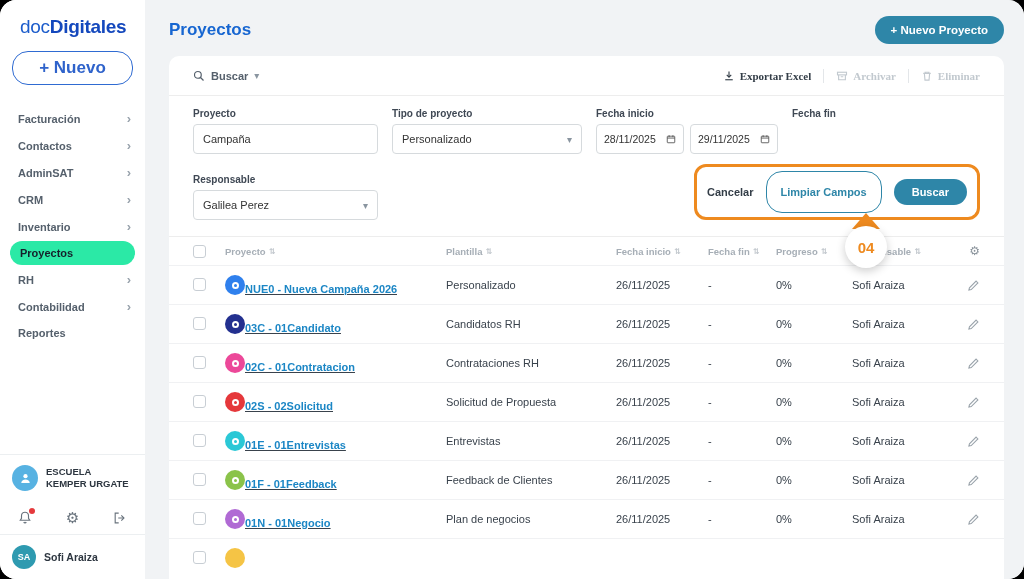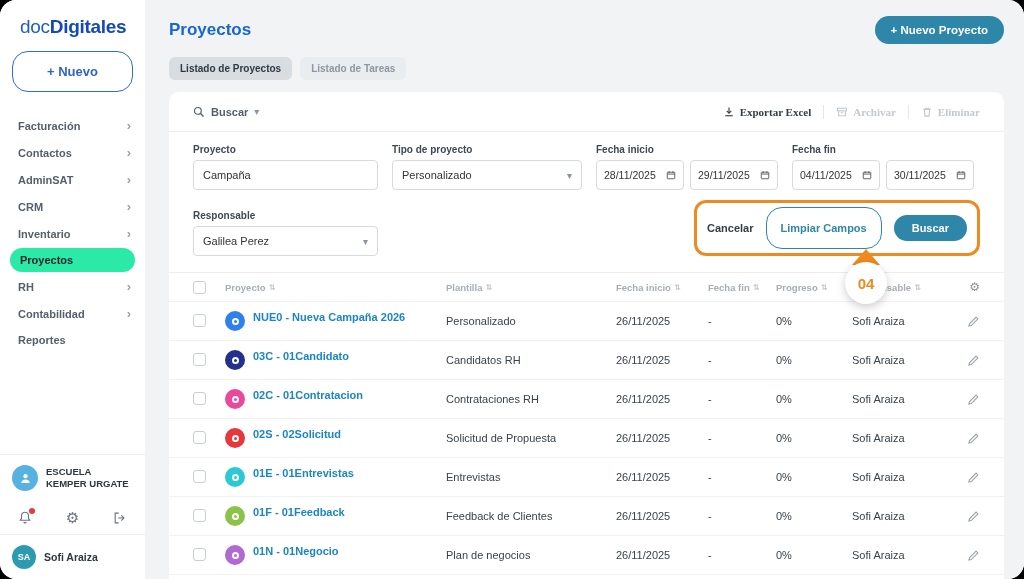--- a/index.html
+++ b/index.html
@@ -5,21 +5,21 @@
   * { box-sizing: border-box; margin: 0; padding: 0; }
   html,body { width:1024px; height:579px; }
   body { background:#000; font-family:"Liberation Sans","DejaVu Sans",sans-serif; overflow:hidden; }
   .app { width:1024px; height:579px; border-radius:16px; overflow:hidden; display:flex; background:#fff; }
 
   
   .sidebar { width:145px; background:#fff; display:flex; flex-direction:column; flex:none; }
   .logo { padding:16px 16px 0 20px; font-size:19px; letter-spacing:-0.3px; white-space:nowrap; }
   .logo-doc { color:#1c5ccb; font-weight:500; }
   .logo-dig { color:#1448bd; font-weight:800; }
-  .btn-nuevo { display:block; margin:13px 12px 0; width:calc(100% - 24px); padding:12px 0; border:1.6px solid #2f6bd2; color:#2f63cb; font-weight:700; font-size:13px; border-radius:16px; background:#fff; cursor:pointer; font-family:inherit; }
+  .btn-nuevo { display:block; margin:13px 12px 0; width:calc(100% - 24px); padding:6px 0; border:1.6px solid #2f6bd2; color:#2f63cb; font-weight:700; font-size:17px; border-radius:16px; background:#fff; cursor:pointer; font-family:inherit; }
   .nav { margin-top:20px; }
   .nav-item { display:flex; justify-content:space-between; align-items:center; padding:7px 14px 7px 18px; font-size:11px; font-weight:600; color:#55606c; cursor:pointer; }
   .nav-item.active { background:#2be9a6; margin:1px 10px; padding:6px 10px; border-radius:14px; color:#15202b; font-weight:700; }
   .nav-chev { font-size:13px; color:#98a2ac; line-height:1; }
   .sb-bottom { margin-top:auto; }
   .org-row { display:flex; gap:8px; padding:10px 12px; align-items:center; border-top:1px solid #eceff1; }
   .org-avatar { width:26px; height:26px; border-radius:50%; background:#57b2e2; flex:none; display:flex; align-items:center; justify-content:center; }
   .org-name { font-size:9.5px; font-weight:800; color:#2d3640; line-height:1.3; }
   .icons-row { display:flex; justify-content:space-between; align-items:center; padding:9px 18px; }
   .sb-icon { position:relative; color:#69737d; background:none; border:none; cursor:pointer; display:flex; align-items:center; }
@@ -68,21 +68,21 @@
   .ann-triangle { position:absolute; top:157px; right:124px; width:0; height:0; border-left:14px solid transparent; border-right:14px solid transparent; border-bottom:16px solid #ee8a1f; z-index:6; }
   .ann-badge { position:absolute; top:170px; right:117px; width:42px; height:42px; border-radius:50%; background:#fff; color:#ee8a1f; font-weight:800; font-size:15px; display:flex; align-items:center; justify-content:center; box-shadow:0 3px 10px rgba(0,0,0,.2); z-index:7; }
 
   .tgrid { display:grid; grid-template-columns:32px minmax(0,1fr) 170px 92px 68px 76px 98px 30px; align-items:center; padding:0 24px; }
   .thead { height:28px; font-size:9.5px; color:#a6aeb6; font-weight:700; }
   .th { display:flex; align-items:center; gap:3px; }
   .sort { font-size:8px; color:#c0c6cc; }
   .th-gear { justify-content:flex-end; }
   .gear-sm { font-size:12px; color:#8a939b; cursor:pointer; }
   .trow { height:39px; border-top:1px solid #f0f1f3; font-size:11px; color:#39424c; background:#fff; }
-  .proj-cell { display:flex; align-items:flex-start; gap:8px; min-width:0; }
+  .proj-cell { display:flex; align-items:flex-end; gap:0; min-width:0;text-decoration:underline; }
   .proj-icon { width:20px; height:20px; border-radius:50%; flex:none; display:flex; align-items:center; justify-content:center; }
   .proj-dot { width:7px; height:7px; border:2px solid #fff; border-radius:50%; }
   .proj-link { color:#1b86c5; font-weight:600; text-decoration:none; white-space:nowrap; overflow:hidden; text-overflow:ellipsis; cursor:pointer; }
   .td-edit { display:flex; justify-content:flex-end; }
   .pencil { width:13px; height:13px; color:#9aa3ab; cursor:pointer; }
   .cbx { appearance:none; -webkit-appearance:none; width:13px; height:13px; border:1.5px solid #c8ced4; border-radius:3px; background:#fff; cursor:pointer; }
 
   svg.ic { display:block; }
 </style>
 </head>
@@ -170,24 +170,20 @@
       </div>
     </div>
   </aside>
 
   <main class="main">
     <div class="main-header">
       <h1 class="page-title">Proyectos</h1>
       <button class="btn-primary">+ Nuevo Proyecto</button>
     </div>
 
-    <div class="tabs">
-      <button class="tab active">Listado de Proyectos</button>
-      <button class="tab inactive">Listado de Tareas</button>
-    </div>
 
     <div class="card">
 
       <div class="toolbar">
         <div class="tb-left">
           <svg class="ic" width="12" height="12" viewBox="0 0 16 16" fill="none" stroke="currentColor" stroke-width="1.6">
               <circle cx="6.5" cy="6.5" r="4.5"></circle>
               <path d="M10 10l4 4"></path>
             </svg>
           <span>Buscar</span>
@@ -250,36 +246,20 @@
                 <span>29/11/2025</span>
                 <svg class="ic" width="10" height="10" viewBox="0 0 16 16" fill="none" stroke="#555" stroke-width="1.4">
                     <rect x="2" y="3.5" width="12" height="10.5" rx="1"></rect>
                     <path d="M2 6.5h12M5 2v3M11 2v3"></path>
                   </svg>
               </div>
             </div>
           </div>
           <div class="field">
             <span class="field-label">Fecha fin</span>
-            <div class="date-pair">
-              <div class="datebox">
-                <span>04/11/2025</span>
-                <svg class="ic" width="10" height="10" viewBox="0 0 16 16" fill="none" stroke="#555" stroke-width="1.4">
-                    <rect x="2" y="3.5" width="12" height="10.5" rx="1"></rect>
-                    <path d="M2 6.5h12M5 2v3M11 2v3"></path>
-                  </svg>
-              </div>
-              <div class="datebox">
-                <span>30/11/2025</span>
-                <svg class="ic" width="10" height="10" viewBox="0 0 16 16" fill="none" stroke="#555" stroke-width="1.4">
-                    <rect x="2" y="3.5" width="12" height="10.5" rx="1"></rect>
-                    <path d="M2 6.5h12M5 2v3M11 2v3"></path>
-                  </svg>
-              </div>
-            </div>
           </div>
         </div>
 
         <div class="f-row2">
           <div class="field">
             <span class="field-label">Responsable</span>
             <div class="select narrow">
               <span>Galilea Perez</span>
               <span class="chev-down">▾</span>
             </div>

